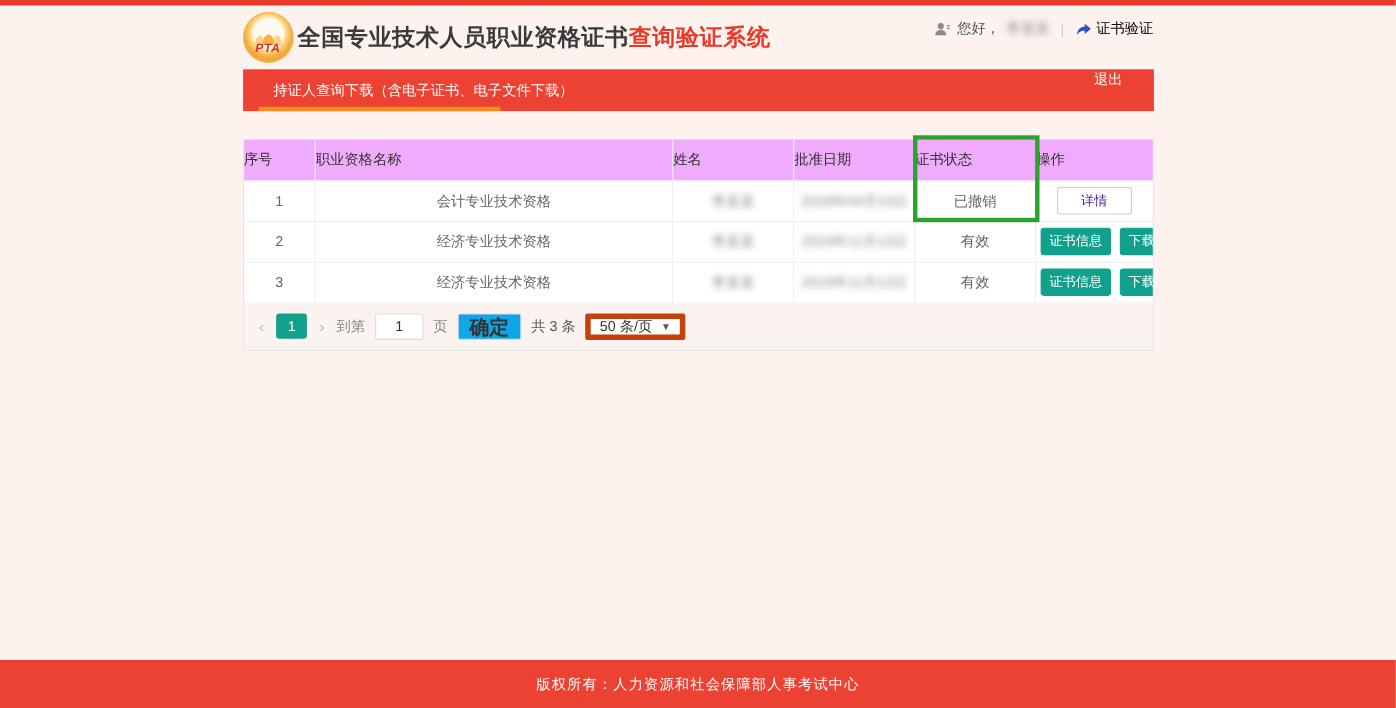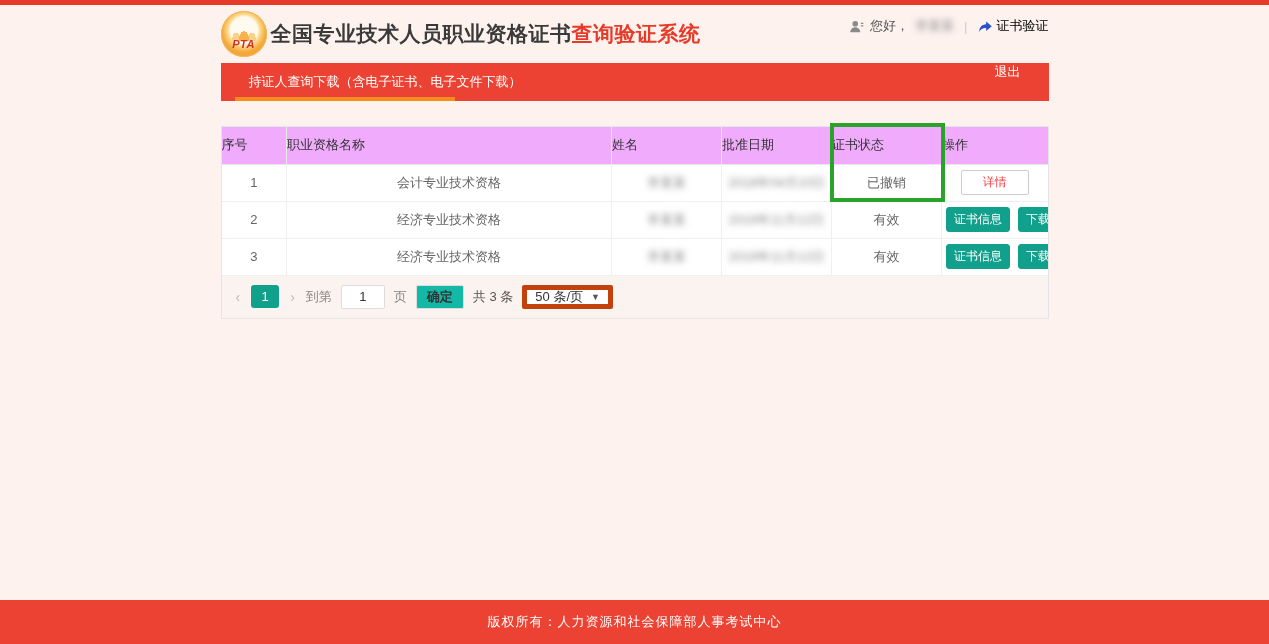--- a/index.html
+++ b/index.html
@@ -59,21 +59,21 @@
     border-right:1px solid #e9e9e9; border-bottom:1px solid #e9e9e9; text-align:left;
   }
   td {
     height:37px; font-size:13px; color:#666; text-align:center;
     border-right:1px solid #efefef; border-bottom:1px solid #efefef;
     white-space:nowrap; overflow:hidden;
   }
   th:last-child, td:last-child { border-right:none; }
 
   .btn-outline {
-    font-family:inherit; font-size:12px; color:#ef4444; background:#fff;
+    font-family:inherit; font-size:12px; color:#4c1d95; background:#fff;
     border:1px solid #ccc; border-radius:2px; padding:3px 21px; cursor:pointer;
   }
   .btn-teal {
     font-family:inherit; font-size:12px; color:#fff; background:#11a08c;
     border:1px solid #11a08c; border-radius:3px; padding:3px 7px; cursor:pointer; margin:0 4px;
   }
 
   
   .highlight-box {
     position:absolute; left:608px; top:-4px; width:115px; height:79px;
@@ -88,22 +88,22 @@
   .page-arrow { color:#bbb; font-size:14px; cursor:pointer; padding:0 2px; }
   .page-current {
     min-width:28px; height:23px; background:#11a08c; color:#fff; border:none; border-radius:3px;
     font-size:13px; cursor:pointer; font-family:inherit;
   }
   .page-input {
     width:44px; height:24px; border:1px solid #ddd; border-radius:2px; text-align:center;
     font-size:13px; color:#333; background:#fff; font-family:inherit;
   }
   .confirm-btn {
-    height:24px; padding:0 10px; background:#14b8a6; border:1px solid #ddd; border-radius:2px;
-    font-size:13px; font-weight:bold; color:#333; cursor:pointer; font-family:inherit;
+    height:24px; padding:0 10px; background:#0ea5e9; border:1px solid #ddd; border-radius:2px;
+    font-size:18px; font-weight:bold; color:#333; cursor:pointer; font-family:inherit;
   }
   .total-label { color:#555; }
   .page-size {
     height:24px; border:5px solid #c2410c; border-radius:2px; background:#fff; color:#333;
     display:flex; align-items:center; gap:8px; padding:0 8px; cursor:pointer;
   }
   .page-size .caret { font-size:9px; color:#555; }
 
   
   .footer {

